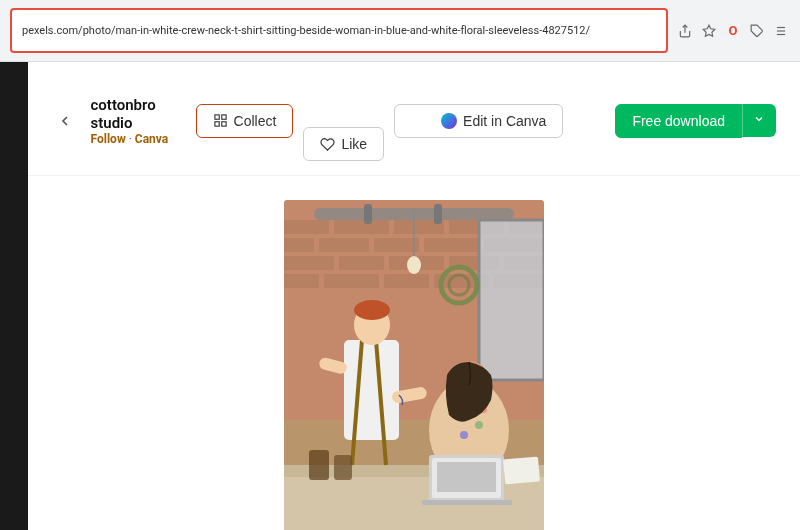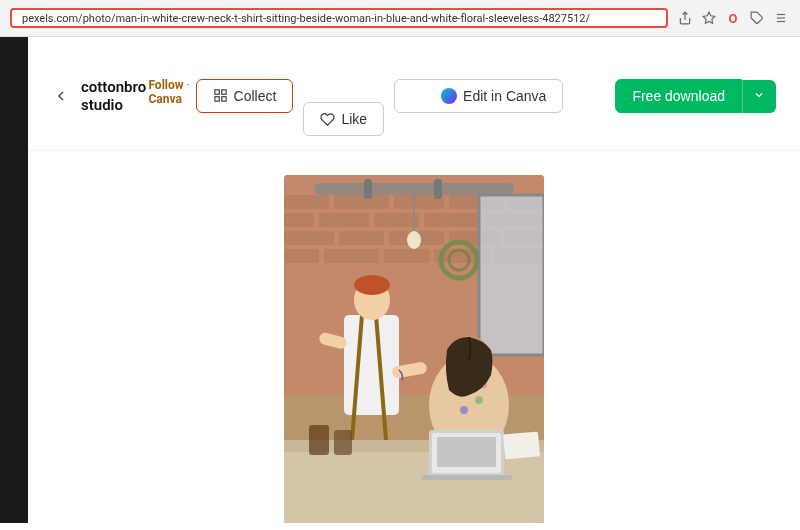--- a/index.html
+++ b/index.html
@@ -16,21 +16,21 @@
     .browser-chrome {
       background: #f1f3f4;
       border-bottom: 1px solid #ddd;
       padding: 8px 10px;
       display: flex;
       align-items: center;
       gap: 8px;
     }
     .address-bar {
       flex: 1;
-      height: 20px;
+      height: 45px;
       border: 2px solid #e74c3c;
       border-radius: 4px;
       background: #fff;
       padding: 0 10px;
       font-size: 11px;
       color: #333;
       display: flex;
       align-items: center;
       overflow: hidden;
       white-space: nowrap;
@@ -92,21 +92,21 @@
       display: flex;
       align-items: center;
       justify-content: center;
       cursor: pointer;
       color: #555;
       font-size: 16px;
     }
 
     .author-info {
       display: flex;
-      flex-direction: row;
+      flex-direction: column;
     }
 
     .author-name {
       font-size: 15px;
       font-weight: 600;
       color: #111;
     }
 
     .author-meta {
       font-size: 12px;
@@ -175,21 +175,21 @@
       color: #fff;
       border: 1px solid #00b860;
       border-left: 1px solid rgba(255,255,255,0.3);
       border-radius: 0 6px 6px 0;
       padding: 8px 10px;
       cursor: pointer;
     }
 
     .download-group {
       display: flex;
-      align-items: flex-end;
+      align-items: center;
       padding-left: 42px;
     }
 
     
     .photo-area {
       padding: 24px;
       display: flex;
       justify-content: center;
     }
 

